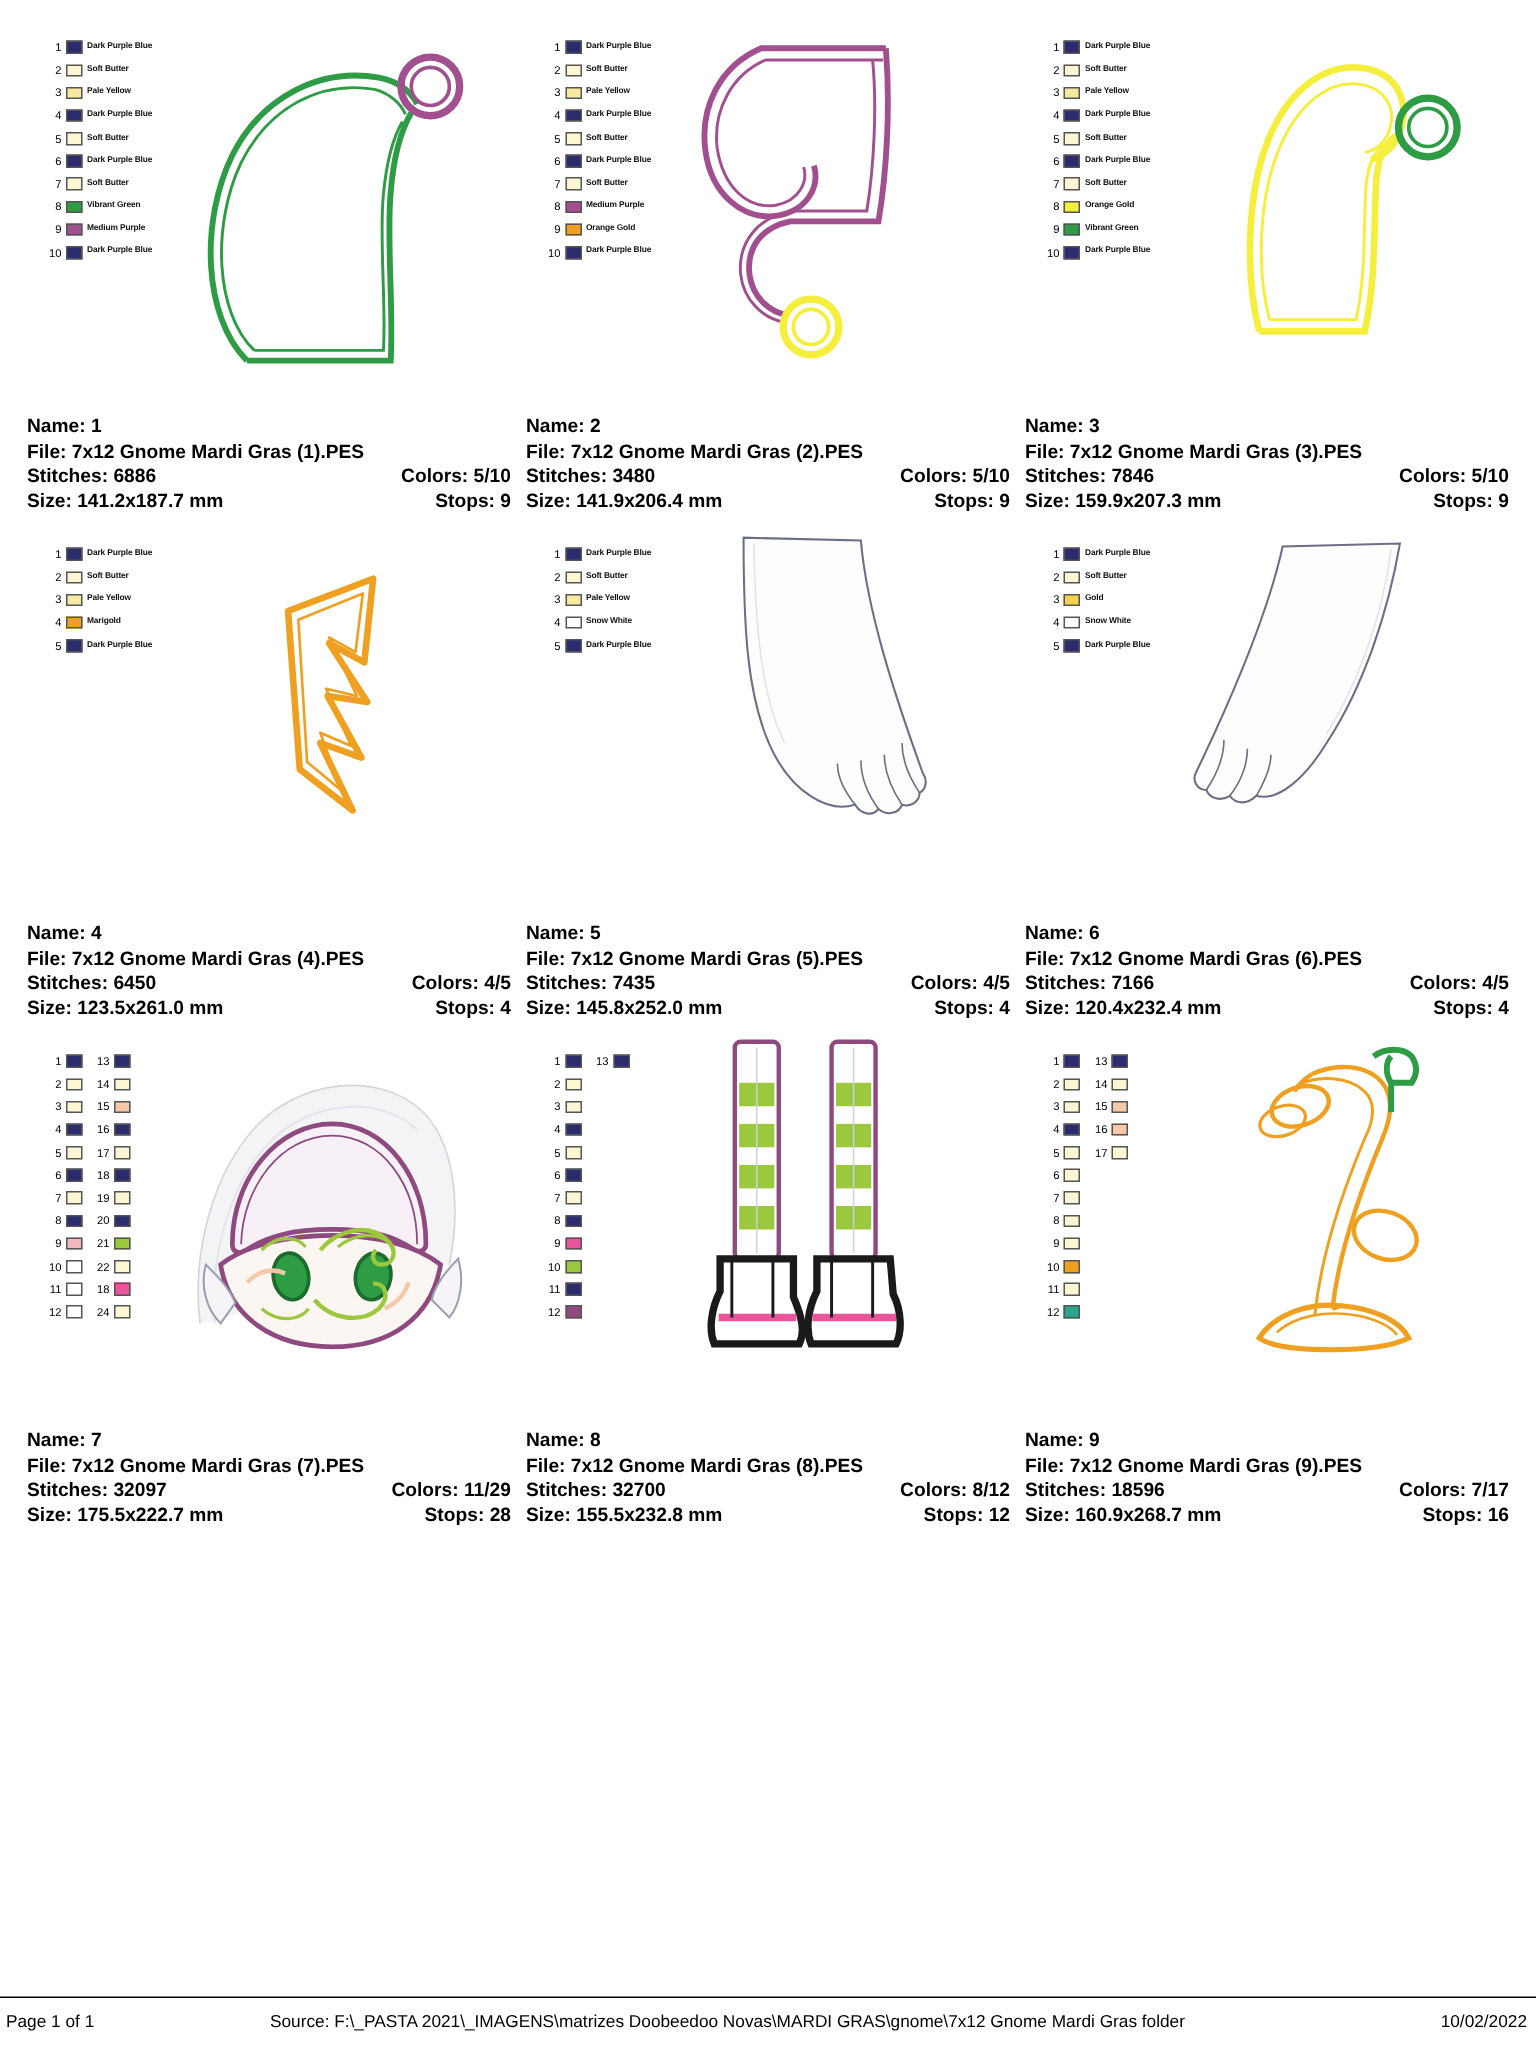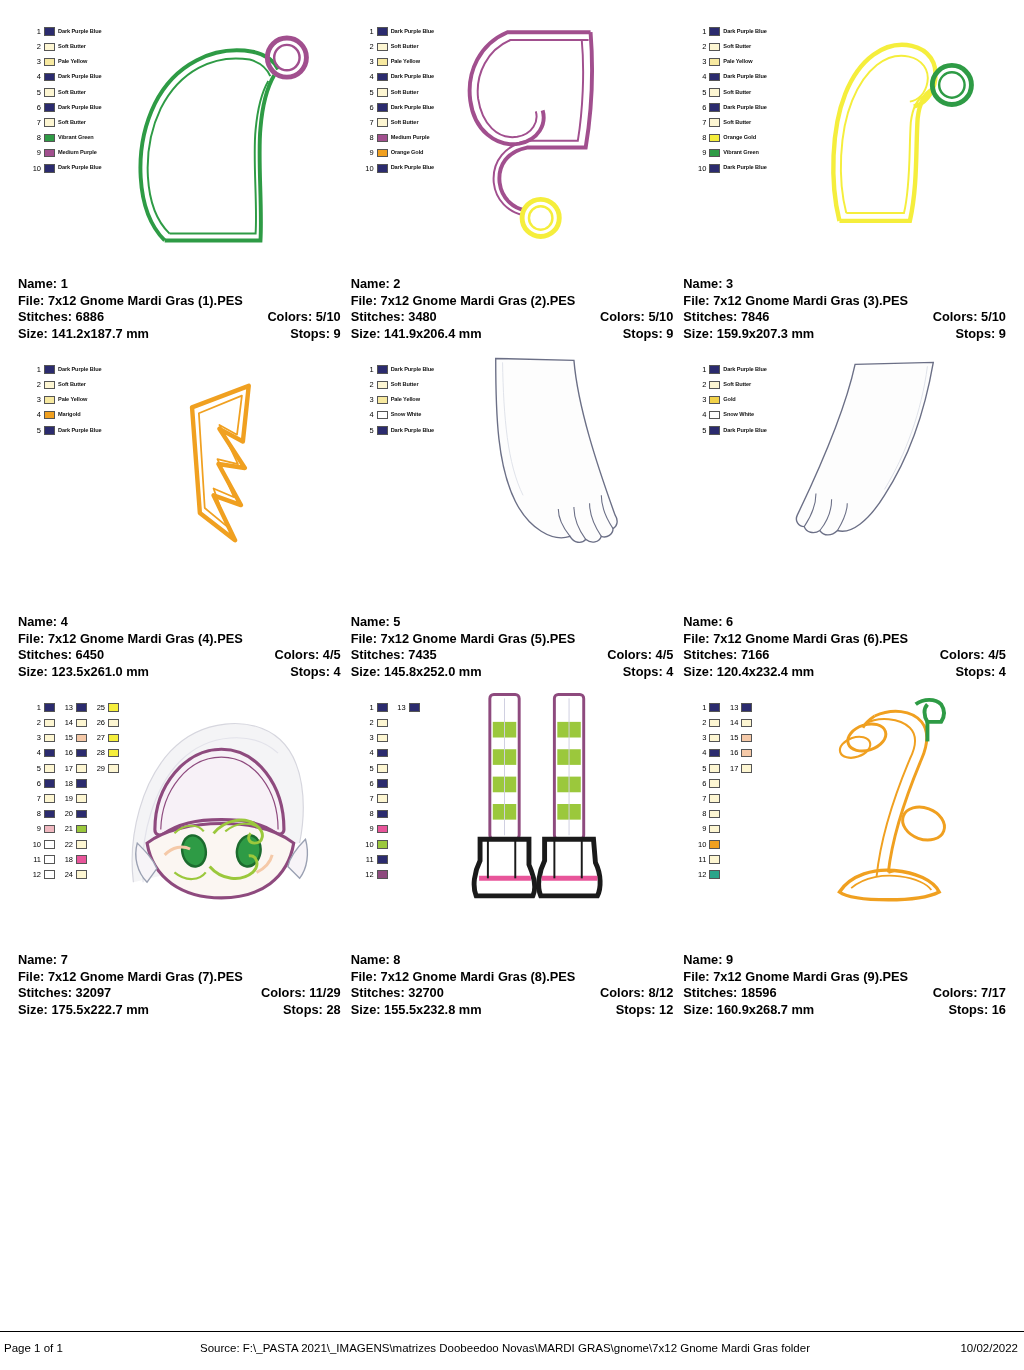--- a/index.html
+++ b/index.html
@@ -113,21 +113,21 @@
     width: 100%;
     height: 100%;
   }
   .footer .pageno {
     position: absolute;
     left: 4px;
     top: 10px;
   }
   .footer .source {
     position: absolute;
-    left: 200px;
+    left: 180px;
     top: 10px;
   }
   .footer .date {
     position: absolute;
     right: 6px;
     top: 10px;
   }
   svg.art {
     position: absolute;
     top: 0;
@@ -634,42 +634,20 @@
               </div>
             <div class="legend-row">
                 <span class="legend-num">18</span>
                 <span class="swatch" style="background:#e8559a"></span>
               </div>
             <div class="legend-row">
                 <span class="legend-num">24</span>
                 <span class="swatch" style="background:#fdf6d2"></span>
               </div>
           </div>
-          <div class="legend-col">
-            <div class="legend-row">
-                <span class="legend-num">25</span>
-                <span class="swatch" style="background:#f5ee3c"></span>
-              </div>
-            <div class="legend-row">
-                <span class="legend-num">26</span>
-                <span class="swatch" style="background:#fdf6d2"></span>
-              </div>
-            <div class="legend-row">
-                <span class="legend-num">27</span>
-                <span class="swatch" style="background:#f5ee3c"></span>
-              </div>
-            <div class="legend-row">
-                <span class="legend-num">28</span>
-                <span class="swatch" style="background:#f5ee3c"></span>
-              </div>
-            <div class="legend-row">
-                <span class="legend-num">29</span>
-                <span class="swatch" style="background:#fdf6d2"></span>
-              </div>
-          </div>
         </div>
         <svg class="art" viewBox="0 0 330 240">
 
           <path d="M118 200 C112 150 128 96 156 66 C186 34 238 28 268 54 C292 76 296 120 288 160" fill="#f4f4f6" stroke="#d6d6de" stroke-width="1.2"></path>
           <path d="M128 200 C124 152 140 102 166 76 C194 48 240 44 266 68" fill="none" stroke="#e2e2ea" stroke-width="1.2"></path>
 
           <path d="M140 146 C140 100 172 64 208 64 C244 64 272 100 272 146 C272 150 268 152 264 150 C250 140 234 136 208 136 C182 136 164 140 148 151 C144 153 140 151 140 146 Z" fill="#f7f1f7" stroke="#8e4a7e" stroke-width="3.2"></path>
           <path d="M146 146 C147 106 174 72 208 72 C242 72 266 106 266 146" fill="none" stroke="#8e4a7e" stroke-width="1.2"></path>
 
           <path d="M132 160 C150 146 180 140 208 140 C236 140 264 146 282 160 C276 196 248 216 208 216 C168 216 138 196 132 160 Z" fill="#fbf6f2" stroke="#8e4a7e" stroke-width="3.2"></path>

